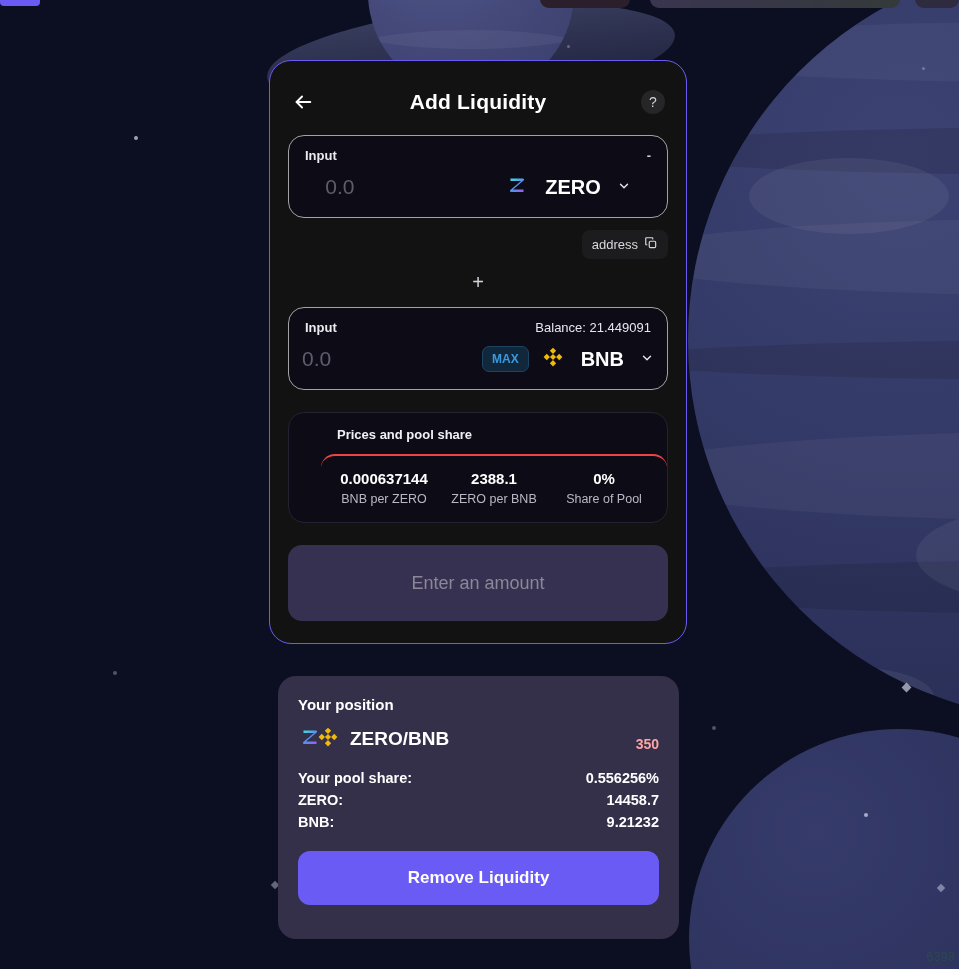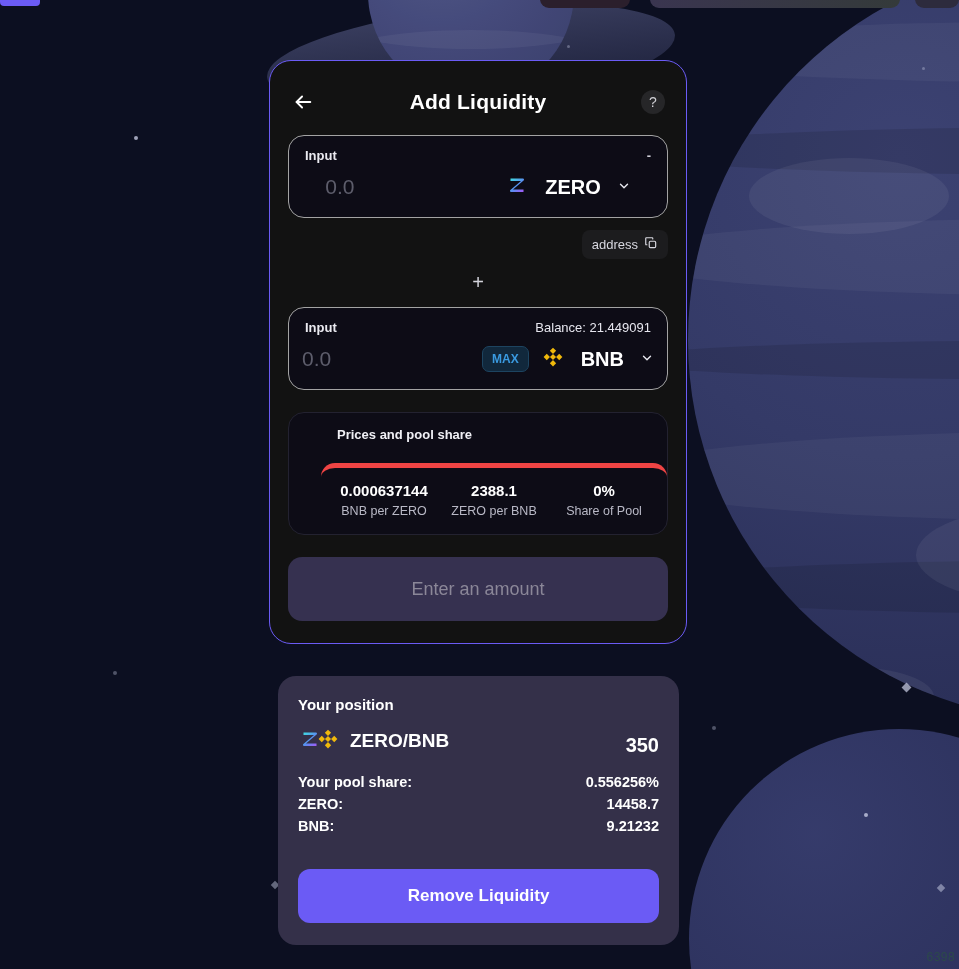--- a/index.html
+++ b/index.html
@@ -209,70 +209,69 @@
     border: 1px solid #232230;
     border-radius: 16px;
     overflow: hidden;
     padding-left: 32px;
   }
   .prices-title {
     padding: 14px 16px 12px;
     font-size: 13px; font-weight: bold; color: #f0f0f5;
   }
   .prices-inner {
-    border-top: 5px solid #ef4444;
+    border-top: 2px solid #ef4444;
     border-radius: 14px;
     display: flex;
     padding: 14px 8px 16px;
-    margin-top: 9px;
   }
   .price-col { flex: 1; text-align: center; }
   .price-val { font-size: 15px; font-weight: bold; color: #ffffff; margin-bottom: 5px; }
   .price-lbl { font-size: 12.5px; color: #b9b9c6; }
 
   .cta-disabled {
     margin-top: 22px;
-    height: 64px;
+    height: 76px;
     width: 100%;
     background: #363150;
     border: none;
     border-radius: 14px;
     color: #8b8798;
     font-size: 18px;
     font-family: "Liberation Sans", sans-serif;
     cursor: not-allowed;
     display: flex; align-items: center; justify-content: center;
   }
 
   
   .card-position {
     position: absolute;
     left: 278px; top: 676px;
     width: 401px;
     background: #343049;
     border-radius: 18px;
-    padding: 20px 20px 22px;
+    padding: 20px 20px 34px;
   }
   .pos-title { font-size: 15px; font-weight: bold; color: #ffffff; margin-bottom: 12px; }
   .pos-pair-row {
     display: flex; align-items: center; justify-content: space-between;
     margin-bottom: 14px;
   }
   .pair-left { display: flex; align-items: center; gap: 10px; }
   .pair-icons { display: flex; align-items: center; }
   .pair-icons .second { margin-left: -6px; }
   .pair-name { font-size: 19px; font-weight: bold; color: #ffffff; }
-  .pair-amount { font-size: 20px; font-weight: bold; color: #ffffff; margin-top: 9px; }
+  .pair-amount { font-size: 14px; font-weight: bold; color: #fca5a5; margin-top: 9px; }
   .pos-row {
     display: flex; align-items: center; justify-content: space-between;
     font-size: 14.5px; font-weight: bold; color: #ffffff;
     padding: 3px 0;
   }
   .btn-remove {
-    margin-top: 32px;
+    margin-top: 18px;
     width: 100%; height: 54px;
     background: #6b5bf5;
     border: none; border-radius: 12px;
     color: #ffffff;
     font-size: 17px; font-weight: bold;
     font-family: "Liberation Sans", sans-serif;
     cursor: pointer;
   }
 
   .watermark {

